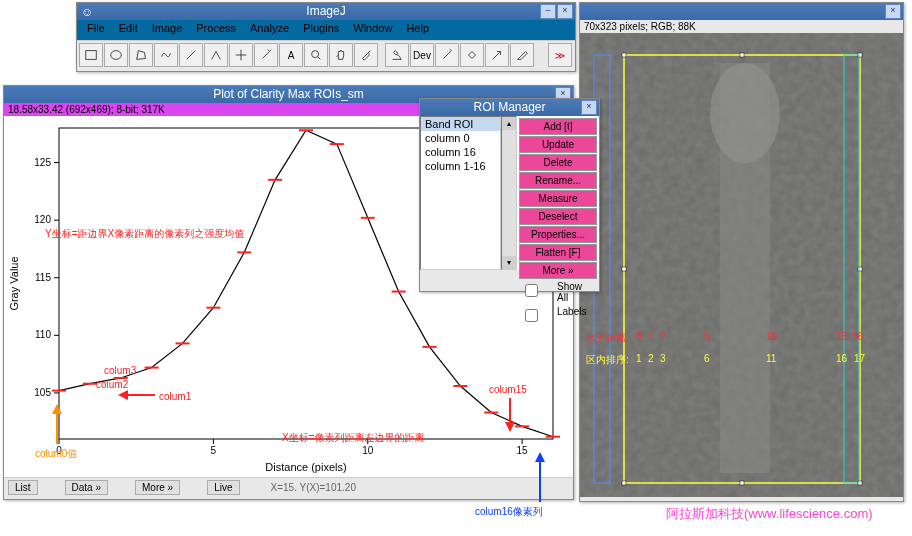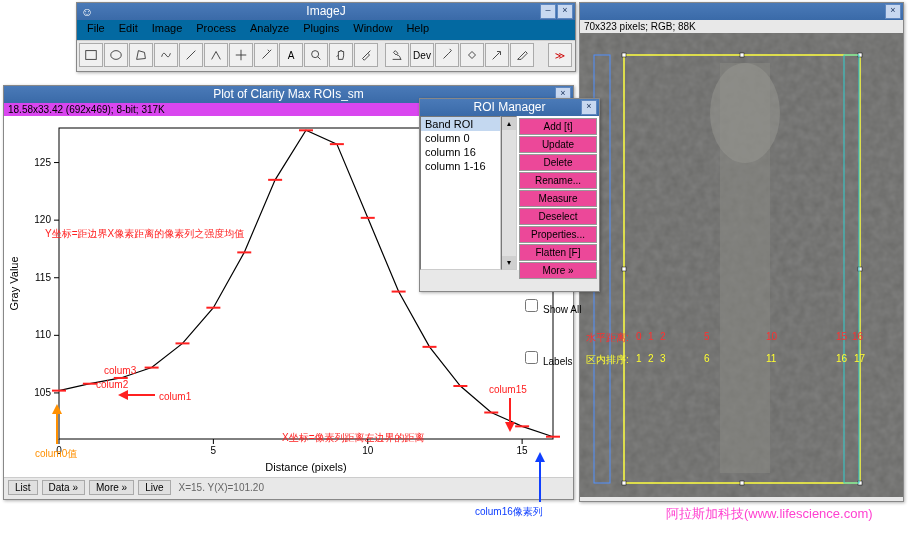--- a/index.html
+++ b/index.html
@@ -98,20 +98,21 @@
     width: 100%;
     height: 100%;
   }
   .plot-bottombar {
     height: 18px;
     background: #e8e8e8;
     border-top: 1px solid #ccc;
     display: flex;
     align-items: center;
     padding: 0 4px;
+    gap: 23px;
   }
   .plot-bottombar .pb-btn {
     padding: 1px 6px;
     border: 1px solid #aaa;
     background: #e0e0e0;
     margin-right: 4px;
     font-size: 10px;
     cursor: pointer;
   }
   
@@ -157,23 +158,23 @@
     border: 1px solid #999;
     background: #ec4899;
     font-size: 10px;
     text-align: center;
     padding: 2px 1px;
     cursor: pointer;
   }
   .roi-buttons label {
     font-size: 10px;
     display: flex;
-    align-items: flex-end;
-    gap: 2px;
-    padding: 16px 2px;
+    align-items: flex-start;
+    gap: 16px;
+    padding: 1px 2px;
   }
   
   .image-info {
     font-size: 10px;
     padding: 1px 4px;
     background: #e8e8e8;
   }
   .image-canvas {
     position: relative;
     overflow: hidden;

